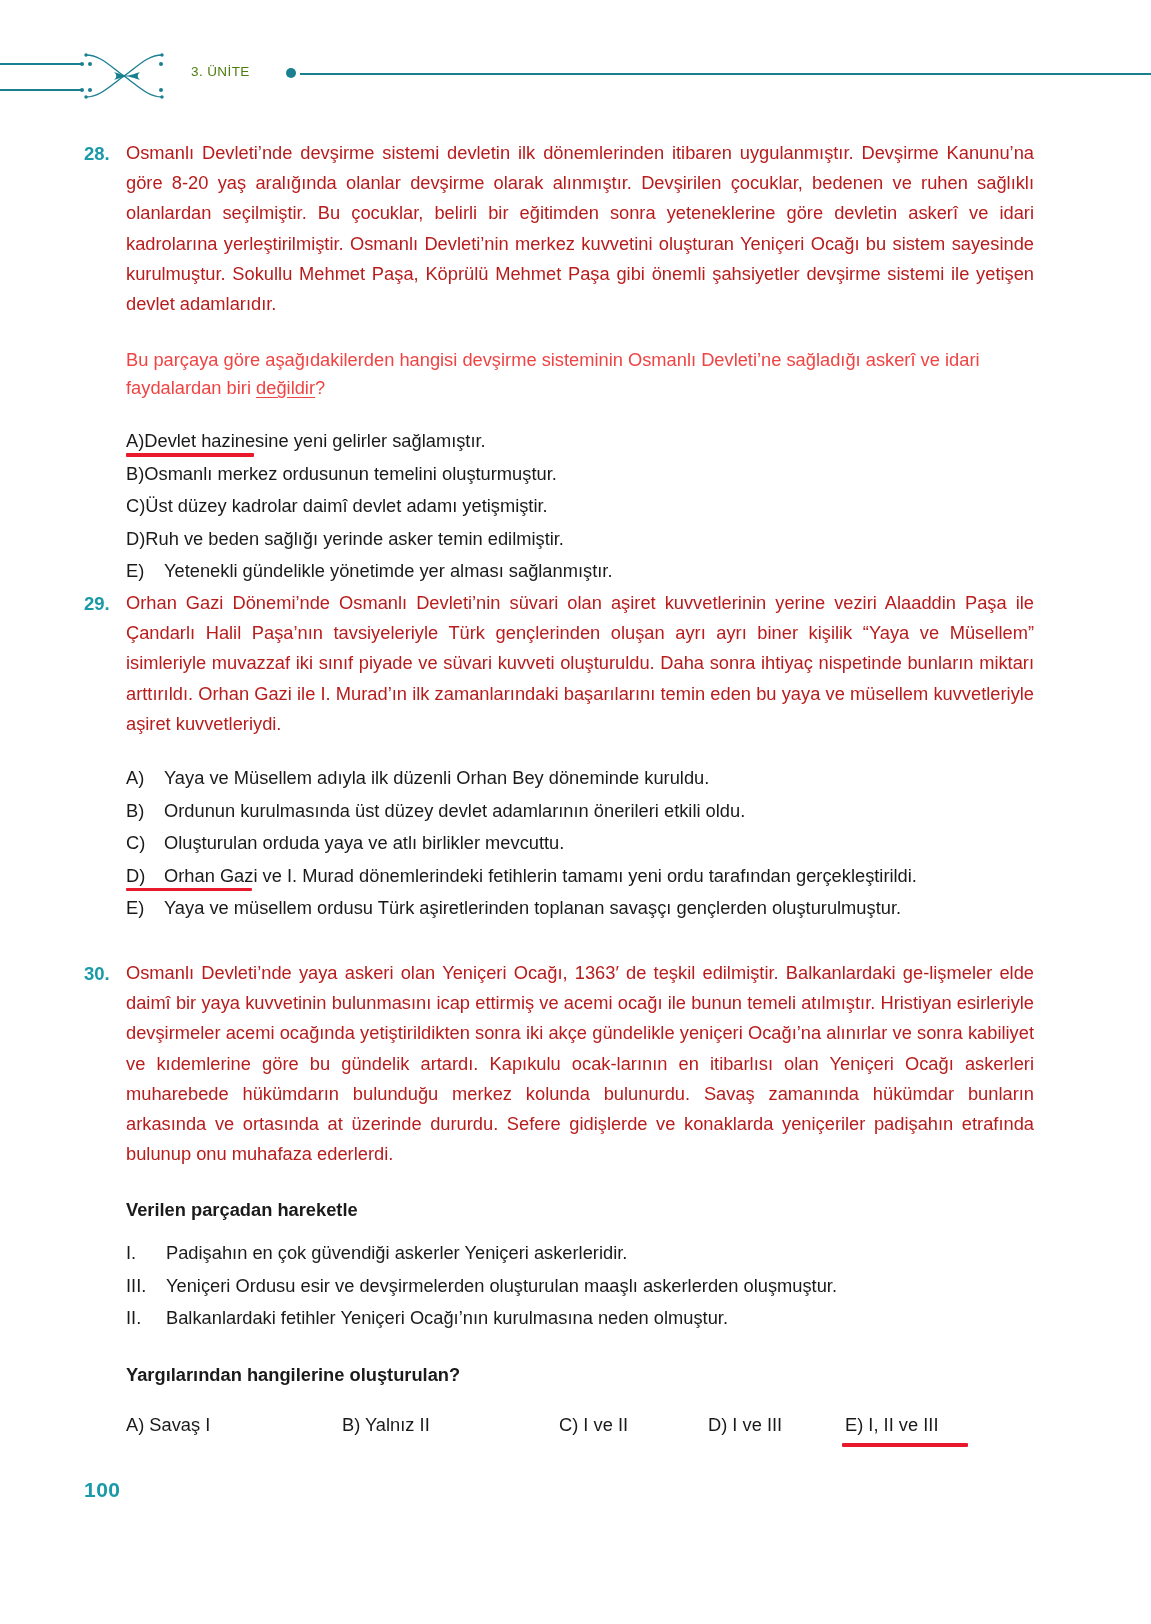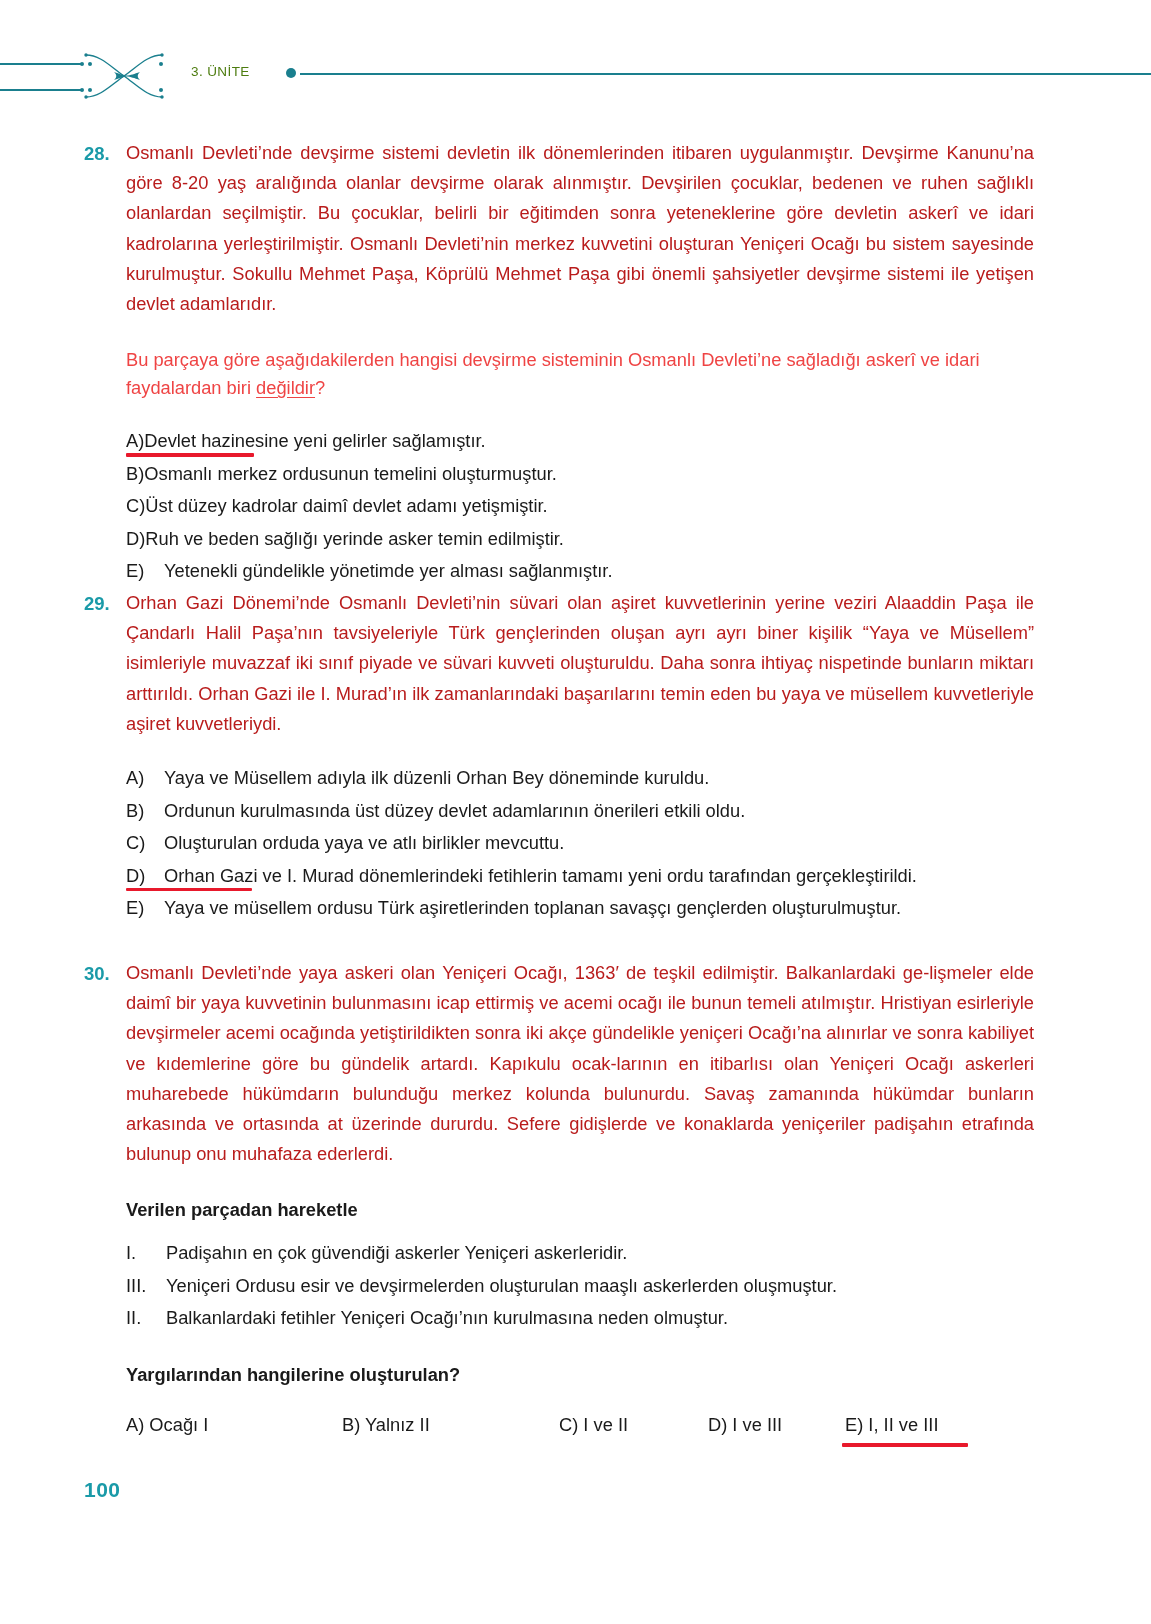--- a/index.html
+++ b/index.html
@@ -321,21 +321,21 @@
       </div>
       <div class="roman-item">
         <span class="rn">II.</span>
         <span class="rt"> Balkanlardaki fetihler Yeniçeri Ocağı’nın kurulmasına neden olmuştur.</span>
       </div>
     </div>
 
     <div class="final-stem">Yargılarından hangilerine oluşturulan?</div>
 
     <div class="final-row">
-      <span class="final-opt fo0">A) Ocağı I</span>
+      <span class="final-opt fo0">A) Savaş I</span>
       <span class="final-opt fo1">B) Yalnız II</span>
       <span class="final-opt fo2">C) I ve II</span>
       <span class="final-opt fo3">D) I ve III</span>
       <span class="final-opt fo4">E) I, II ve III</span>
       <span class="final-redbar"></span>
     </div>
   </div>
 </div>
 
 <div class="page-num">100</div>

